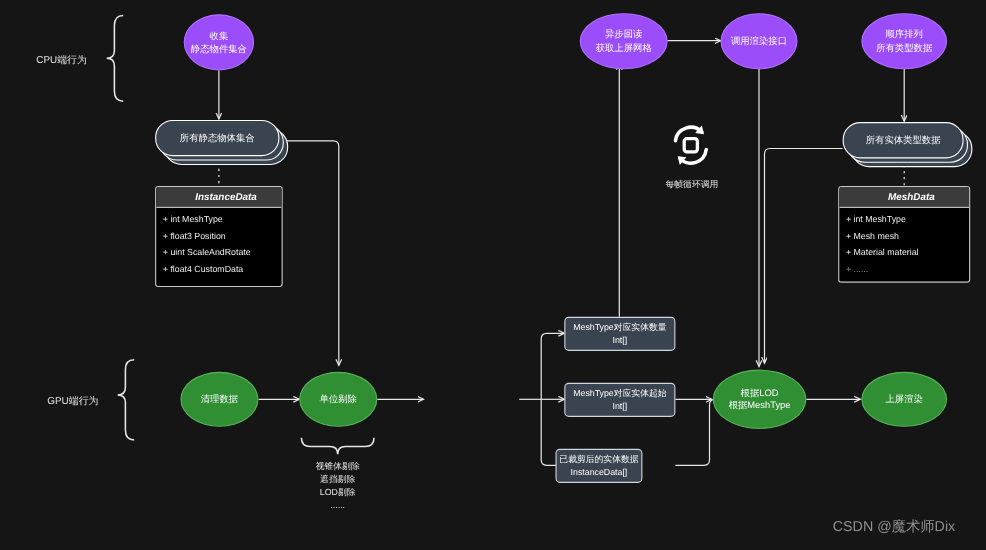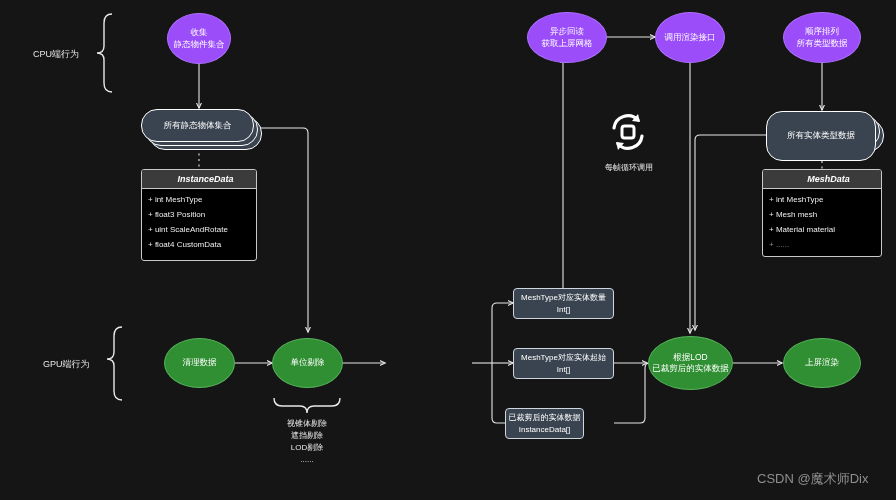--- a/index.html
+++ b/index.html
@@ -219,21 +219,21 @@
 
   <div class="stack" style="left:141px; top:109px; width:123px; height:42px;">
     <div class="sheet s3" style="width:113px; height:33px;"></div>
     <div class="sheet s2" style="width:113px; height:33px;"></div>
     <div class="sheet s1" style="width:113px; height:33px;">所有静态物体集合</div>
   </div>
 
   <div class="stack" style="left:766px; top:111px; width:120px; height:42px;">
     <div class="sheet s3" style="width:110px; height:33px;"></div>
     <div class="sheet s2" style="width:110px; height:33px;"></div>
-    <div class="sheet s1" style="width:110px; height:50px;">所有实体类型数据</div>
+    <div class="sheet s1" style="width:110px; height:33px;">所有实体类型数据</div>
   </div>
 
   <div class="uml" style="left:141px; top:169px; width:116px; height:92px;">
     <div class="uml-title">InstanceData</div>
     <div class="uml-rows">
       <div class="uml-row">+ int MeshType</div>
       <div class="uml-row">+ float3 Position</div>
       <div class="uml-row">+ uint ScaleAndRotate</div>
       <div class="uml-row">+ float4 CustomData</div>
     </div>
@@ -248,21 +248,21 @@
       <div class="uml-row dim">+ ......</div>
     </div>
   </div>
 
   <div class="node ellipse green" style="left:164px; top:338px; width:71px; height:50px;">清理数据</div>
 
   <div class="node ellipse green" style="left:272px; top:338px; width:71px; height:50px;">单位剔除</div>
 
 
   <div class="node ellipse green" style="left:648px; top:336px; width:85px; height:54px;">根据LOD
-已裁剪后的实体数据</div>
+根据MeshType</div>
 
   <div class="node ellipse green" style="left:783px; top:338px; width:78px; height:50px;">上屏渲染</div>
 
   <div class="databox" style="left:513px; top:348px; width:101px; height:31px;">MeshType对应实体起始
 Int[]</div>
 
   <div class="databox" style="left:513px; top:288px; width:101px; height:31px;">MeshType对应实体数量
 Int[]</div>
 
   <div class="databox" style="left:505px; top:408px; width:79px; height:31px;">已裁剪后的实体数据

